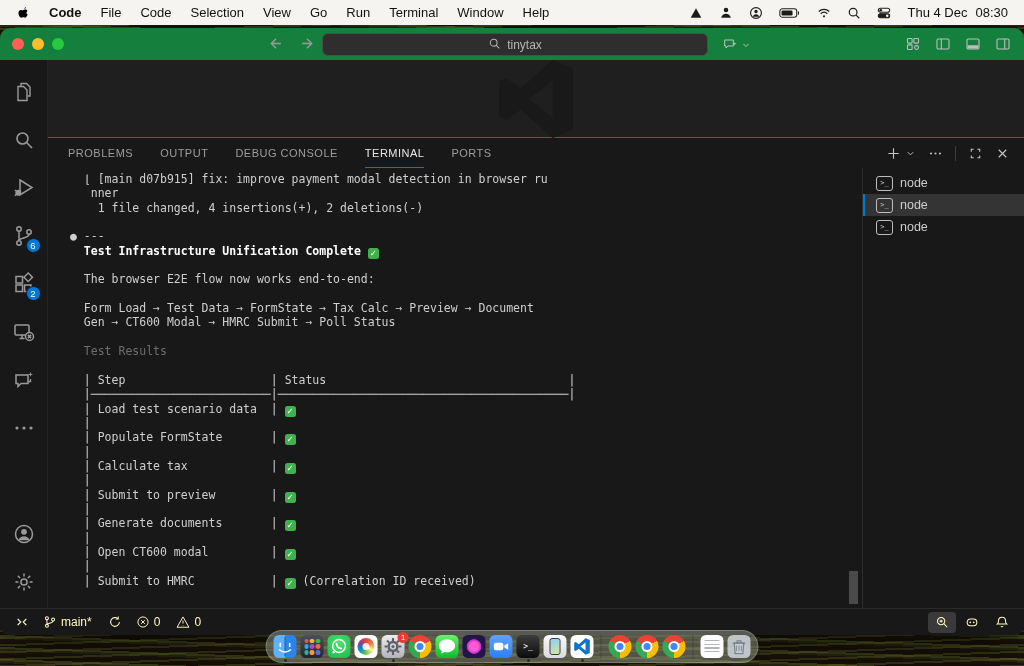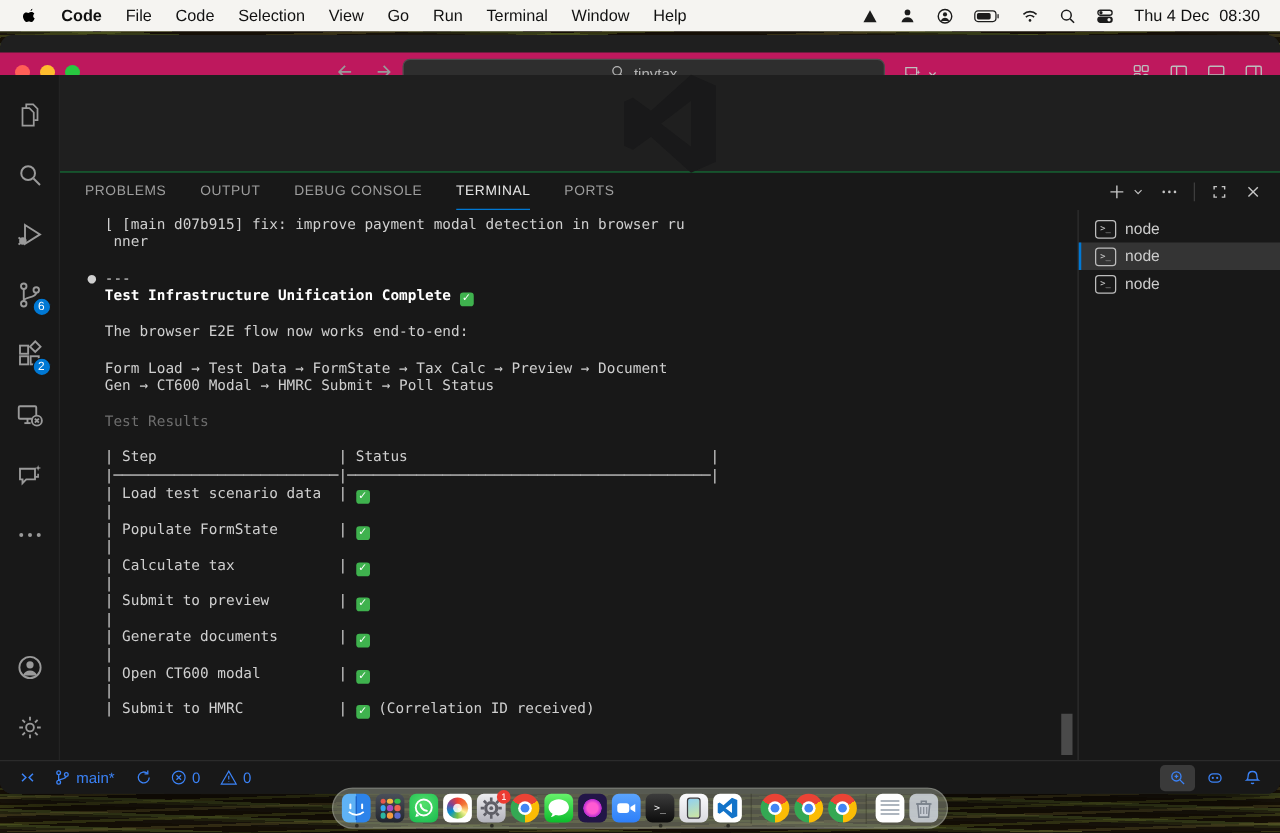--- a/index.html
+++ b/index.html
@@ -14,21 +14,21 @@
   .menu-left{display:flex;align-items:center;gap:19px;}
   .apple{width:14px;height:16px;display:flex;align-items:center;}
   .menu-app{font-weight:700;}
   .menu-item{cursor:default;}
   .tray{margin-left:auto;display:flex;align-items:center;gap:16px;}
   .tray .ticon{display:flex;align-items:center;color:#1c1c1c;}
   .tray svg{height:14px;display:block;}
   .clock{display:flex;gap:8px;font-size:13px;color:#111;}
   
   .window{position:absolute;top:28px;left:0;width:1024px;height:607px;border-radius:10px;background:#1f1f1f;overflow:hidden;box-shadow:0 18px 50px rgba(0,0,0,.55);z-index:20;}
-  .titlebar{position:relative;height:32px;background:#be185d;border-bottom:1px solid #2a2a2a;margin-top:14px;}
+  .titlebar{position:relative;height:32px;background:#15803d;border-bottom:1px solid #2a2a2a;}
   .traffic{position:absolute;left:12px;top:10px;display:flex;gap:8px;}
   .tl{width:12px;height:12px;border-radius:50%;}
   .tl-close{background:#ff5f57;}.tl-min{background:#febc2e;}.tl-zoom{background:#28c840;}
   .nav-arrows{position:absolute;left:266px;top:7px;display:flex;gap:17px;color:#9a9a9a;}
   .nav-arrows svg{width:17px;height:17px;}
   .cmd-center{position:absolute;left:322px;top:5px;width:384px;height:21px;background:#2e2e2e;border:1px solid #4c4c4c;border-radius:6px;display:flex;align-items:center;justify-content:center;gap:6px;color:#b5b5b5;font-size:12px;}
   .cmd-center svg{width:13px;height:13px;}
   .copilot-group{position:absolute;left:722px;top:8px;display:flex;align-items:center;gap:2px;color:#c0c0c0;}
   .copilot-group svg{width:16px;height:16px;}
   .copilot-group .chev svg{width:12px;height:12px;}
@@ -60,21 +60,21 @@
   .seg-d{color:#6e6e6e;}
   .seg-b{color:#fff;font-weight:bold;}
   .chk{display:inline-block;width:11px;height:11px;background:#3fb24e;border-radius:2.5px;color:#fff;font-size:8.5px;line-height:11px;text-align:center;vertical-align:-1px;font-family:"DejaVu Sans",sans-serif;}
   .scroll-thumb{position:absolute;right:166px;top:403px;width:9px;height:33px;background:#4a4a4a;}
   .term-list{width:162px;flex:none;border-left:1px solid #2e2e2e;padding-top:4px;box-sizing:border-box;}
   .tl-item{height:22px;display:flex;align-items:center;gap:7px;padding-left:13px;color:#cccccc;font-size:12.5px;position:relative;cursor:default;}
   .tl-item.selected{background:#343434;}
   .tl-item.selected::before{content:"";position:absolute;left:0;top:0;bottom:0;width:2px;background:#0078d4;}
   .tl-icon{width:15px;height:13px;border:1px solid #bdbdbd;border-radius:3px;font-family:"DejaVu Sans Mono",monospace;font-size:7px;line-height:11px;color:#cfcfcf;display:flex;align-items:center;justify-content:center;flex:none;}
   
-  .statusbar{position:absolute;left:0;right:0;bottom:0;height:27px;background:#181818;border-top:1px solid #2b2b2b;display:flex;align-items:center;padding:0 8px;color:#3b82f6;font-size:12px;box-sizing:border-box;gap:24px;}
+  .statusbar{position:absolute;left:0;right:0;bottom:0;height:27px;background:#181818;border-top:1px solid #2b2b2b;display:flex;align-items:center;padding:0 8px;color:#fef9c3;font-size:12px;box-sizing:border-box;gap:24px;}
   .sb-item{display:flex;align-items:center;gap:4px;padding:0 7px;height:21px;border-radius:4px;}
   .sb-item svg{width:14px;height:14px;flex:none;}
   .sb-item.highlight{background:#3a3a3a;}
   .sb-right{margin-left:auto;display:flex;align-items:center;gap:2px;}
   .sb-gap{width:8px;}
   
   .dock{position:absolute;bottom:3px;left:50%;transform:translateX(-50%);height:31px;background:rgba(165,170,152,.45);border:1px solid rgba(255,255,255,.22);border-radius:17px;display:flex;align-items:center;gap:4px;padding:0 7px;z-index:25;}
   .dock-app{position:relative;width:23px;height:23px;flex:none;}
   .di{position:absolute;inset:0;border-radius:5.5px;overflow:hidden;}
   .di svg{position:absolute;inset:0;width:100%;height:100%;}
@@ -369,20 +369,21 @@
                 <svg viewBox="0 0 16 16" fill="none" stroke="currentColor" stroke-width="1.2">
                   <path d="M4 4l8 8M12 4l-8 8"></path>
                 </svg>
               </span>
             </div>
         </div>
         <div class="panel-body">
           <div class="terminal">
               <div class="t-line"><span class="seg-n">  ⌊ [main d07b915] fix: improve payment modal detection in browser ru</span></div>
               <div class="t-line"><span class="seg-n">   nner</span></div>
+              <div class="t-line"><span class="seg-n">    1 file changed, 4 insertions(+), 2 deletions(-)</span></div>
               <div class="t-line"></div>
               <div class="t-line"><span class="seg-n">● ---</span></div>
               <div class="t-line"><span class="seg-n">  </span><span class="seg-b">Test Infrastructure Unification Complete</span><span class="seg-n"> </span><span class="chk">✓</span></div>
               <div class="t-line"></div>
               <div class="t-line"><span class="seg-n">  The browser E2E flow now works end-to-end:</span></div>
               <div class="t-line"></div>
               <div class="t-line"><span class="seg-n">  Form Load → Test Data → FormState → Tax Calc → Preview → Document</span></div>
               <div class="t-line"><span class="seg-n">  Gen → CT600 Modal → HMRC Submit → Poll Status</span></div>
               <div class="t-line"></div>
               <div class="t-line"><span class="seg-d">  Test Results</span></div>

